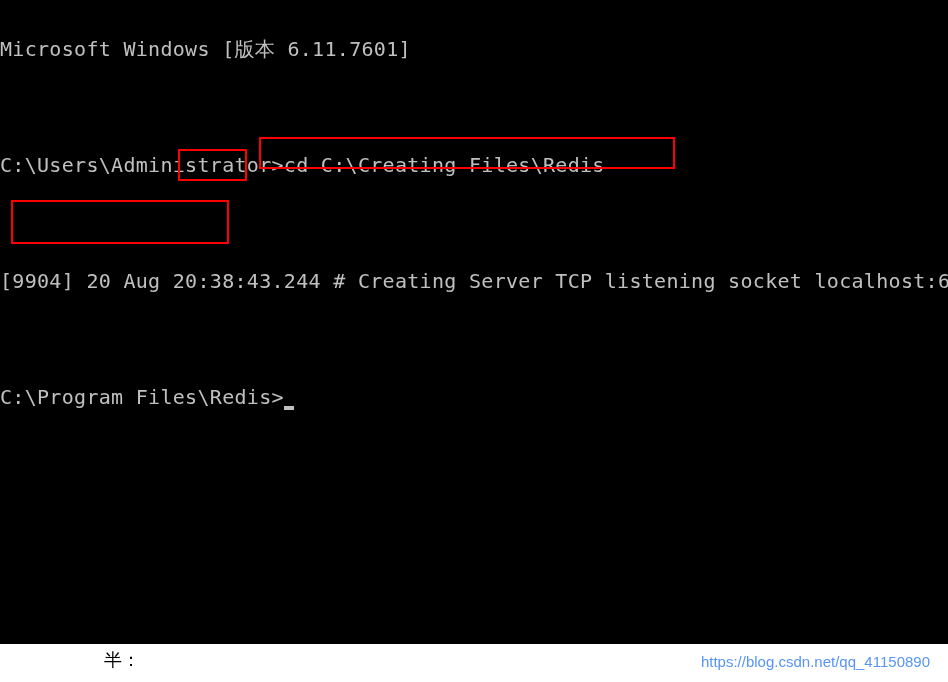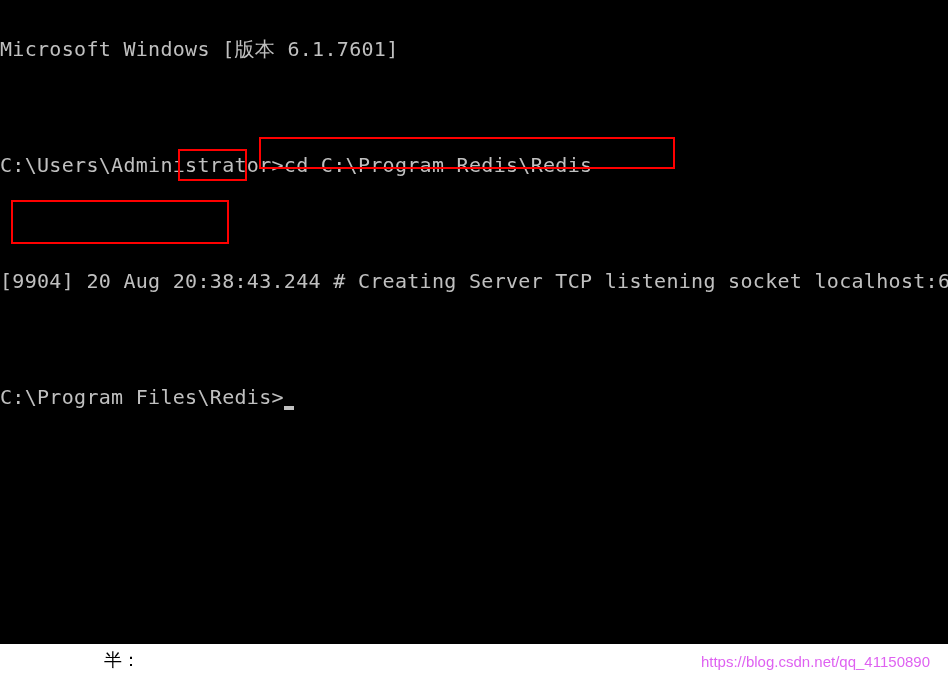--- a/index.html
+++ b/index.html
@@ -50,41 +50,41 @@
       left: 100px;
       color: #000;
       font-size: 18px;
       background: #fff;
       padding: 0 4px;
     }
     .watermark {
       position: absolute;
       bottom: 12px;
       right: 18px;
-      color: #d946ef;
+      color: #3b82f6;
       font-family: Arial, sans-serif;
       font-size: 15px;
       opacity: 0.85;
     }
     .white-strip {
       position: absolute;
       bottom: 0;
       left: 0;
       width: 100%;
       height: 38px;
       background: #ffffff;
     }
   </style>
 </head>
 <body>
 
 <div class="terminal">
-<span class="line">Microsoft Windows [版本 6.1.7601]</span>
+<span class="line">Microsoft Windows [版本 6.11.7601]</span>
 <span class="line"></span>
-<span class="line"><span>C:\Users\Administrator&gt;</span><span>cd C:\Program Redis\Redis</span></span>
+<span class="line"><span>C:\Users\Administrator&gt;</span><span>cd C:\Creating Files\Redis</span></span>
 <span class="line"></span>
 <span class="line">[9904] 20 Aug 20:38:43.244 # Creating Server TCP listening socket localhost:6379</span>
 <span class="line"></span>
 <span class="line"><span>C:\Program Files\Redis&gt;</span><span class="cursor"></span></span>
 </div>
 
 <div class="highlight-box" style="top:149px; left:178px; width:69px; height:32px;"></div>
 <div class="highlight-box" style="top:137px; left:259px; width:416px; height:32px;"></div>
 <div class="highlight-box" style="top:200px; left:11px; width:218px; height:44px;"></div>
 

